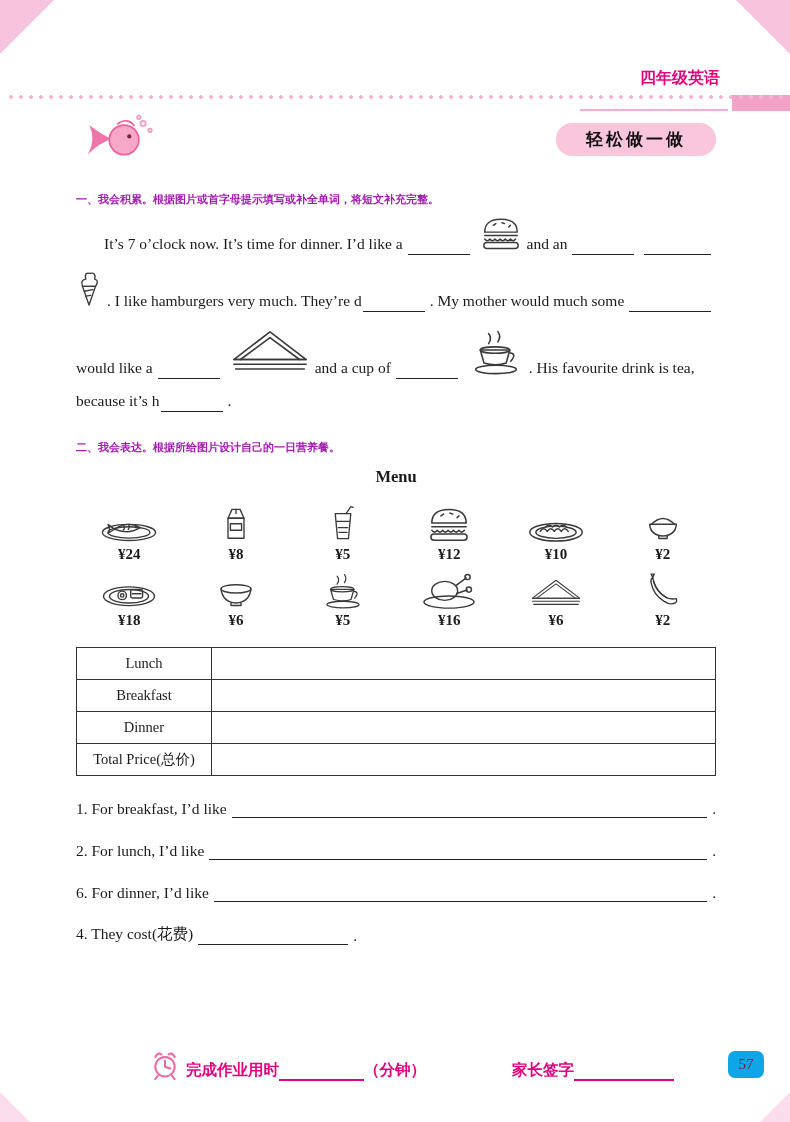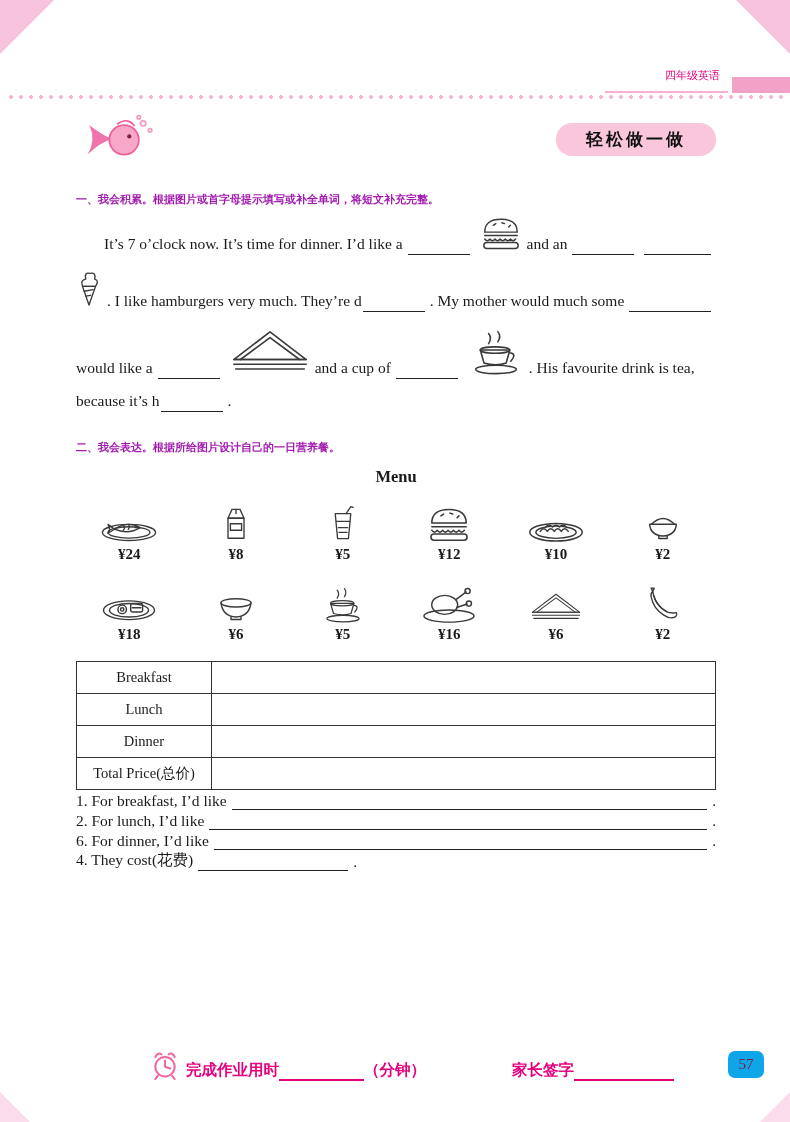--- a/index.html
+++ b/index.html
@@ -7,21 +7,21 @@
         font-family:"Liberation Serif","DejaVu Serif",serif;color:#1a1a1a;}
   
   .corner{position:absolute;width:0;height:0;}
   .corner-tl{top:0;left:0;border-top:54px solid #f7c3dc;border-right:54px solid transparent;}
   .corner-tr{top:0;right:0;border-top:54px solid #f7c3dc;border-left:54px solid transparent;}
   .corner-bl{bottom:0;left:0;border-bottom:30px solid #fbdcec;border-right:30px solid transparent;}
   .corner-br{bottom:0;right:0;border-bottom:30px solid #fbdcec;border-left:30px solid transparent;}
   
   .header{position:absolute;top:68px;right:0;display:flex;align-items:flex-end;}
   .grade-label{color:#e5007f;font-family:"DejaVu Sans","Liberation Sans",sans-serif;
-               font-weight:normal;font-size:11px;padding:0 8px 8px 60px;border-bottom:2.5px solid #f6aed2;}
+               font-weight:bold;font-size:16px;padding:0 8px 20px 60px;border-bottom:2.5px solid #f6aed2;}
   .grade-tab{width:58px;height:16px;background:#f2a2c6;margin-left:4px;}
   .dotline{position:absolute;top:94px;left:6px;right:6px;height:6px;
            background:radial-gradient(circle 1.8px,#f5b5d2 95%,rgba(0,0,0,0)) ;
            background-size:10px 6px;background-repeat:repeat-x;}
   
   .content{position:absolute;top:110px;left:76px;width:640px;}
   
   .badge-row{display:flex;align-items:center;height:50px;margin-top:4px;justify-content:space-between;}
   .pill{background:#f9c6db;border-radius:16px;padding:5px 30px;margin-left:-14px;
         font-family:"DejaVu Sans","Liberation Sans",sans-serif;font-weight:bold;
@@ -32,29 +32,29 @@
   
   .pline{display:flex;align-items:flex-end;margin-bottom:13px;font-size:15.5px;white-space:nowrap;text-align:right;}
   .pline .t{padding-bottom:2px;}
   .blk{display:inline-block;border-bottom:1.2px solid #222;height:19px;width:62px;margin:0 5px;}
   .blk.tight{margin-left:1px;}
   .blk.grow{flex:1;min-width:55px;}
   .ico{margin:0 5px;flex:0 0 auto;}
   .indent{margin-left:28px;}
   
   .menu-title{text-align:center;font-weight:bold;font-size:16.5px;margin:12px 0 10px;}
-  .menu-grid{display:grid;grid-template-columns:repeat(6,1fr);row-gap:14px;text-align:center;}
+  .menu-grid{display:grid;grid-template-columns:repeat(6,1fr);row-gap:0;text-align:center;}
   .mi .ic{height:46px;display:flex;align-items:flex-end;justify-content:center;}
   .mi .price{font-size:15px;font-weight:600;margin-top:3px;}
   
   table.plan{width:100%;border-collapse:collapse;margin-top:18px;}
   table.plan td{border:1.2px solid #333;height:29px;font-size:14.5px;}
   td.lab{width:132px;text-align:center;}
   
-  .sline{display:flex;align-items:flex-end;margin-top:0;font-size:15.5px;white-space:nowrap;}
+  .sline{display:flex;align-items:flex-end;margin-top:22px;font-size:15.5px;white-space:nowrap;}
   .fill{flex:1;border-bottom:1.2px solid #222;height:19px;margin:0 5px;}
   .fill.fixed{flex:0 0 150px;}
   
   .footer{position:absolute;left:150px;right:80px;bottom:41px;display:flex;align-items:flex-end;
           color:#e5007f;font-family:"DejaVu Sans","Liberation Sans",sans-serif;
           font-weight:bold;font-size:15.5px;}
   .fblk{display:inline-block;border-bottom:2px solid #e5007f;height:18px;}
   .fblk.w85{width:85px;} .fblk.w100{width:100px;}
   .fgap{width:86px;}
   .page-badge{position:absolute;right:26px;bottom:44px;width:36px;height:27px;background:#0ea5e9;
@@ -322,25 +322,25 @@
               <use href="#sym-banana"></use>
             </svg>
           </div>
         <div class="price">¥2</div>
       </div>
     </div>
 
     <table class="plan">
       <tbody>
           <tr>
-        <td class="lab">Breakfast</td>
+        <td class="lab">Lunch</td>
         <td></td>
       </tr>
       <tr>
-        <td class="lab">Lunch</td>
+        <td class="lab">Breakfast</td>
         <td></td>
       </tr>
       <tr>
         <td class="lab">Dinner</td>
         <td></td>
       </tr>
       <tr>
         <td class="lab">Total Price(总价)</td>
         <td></td>
       </tr>

